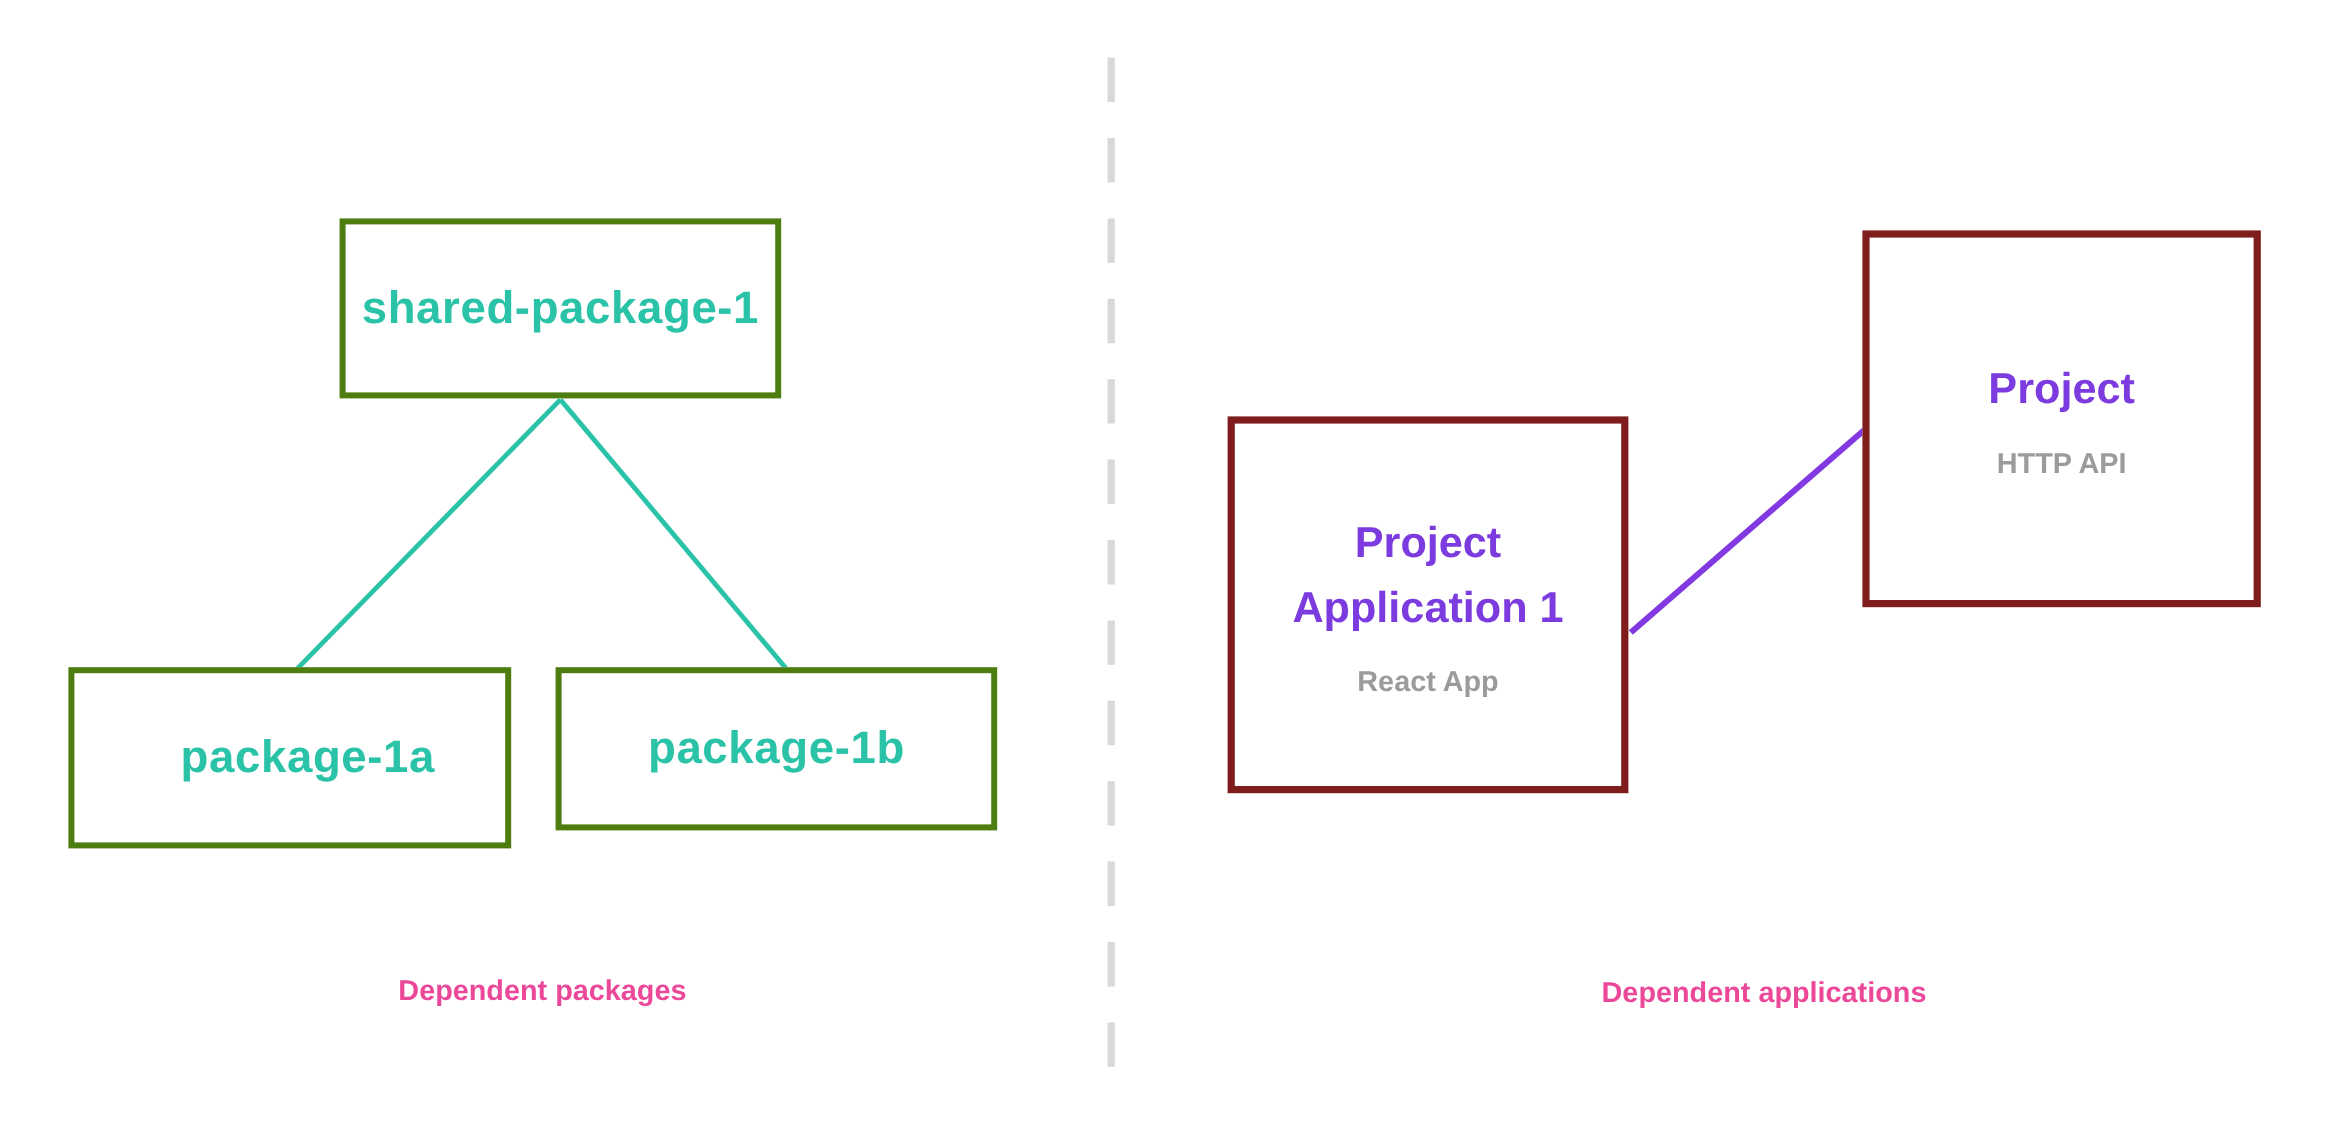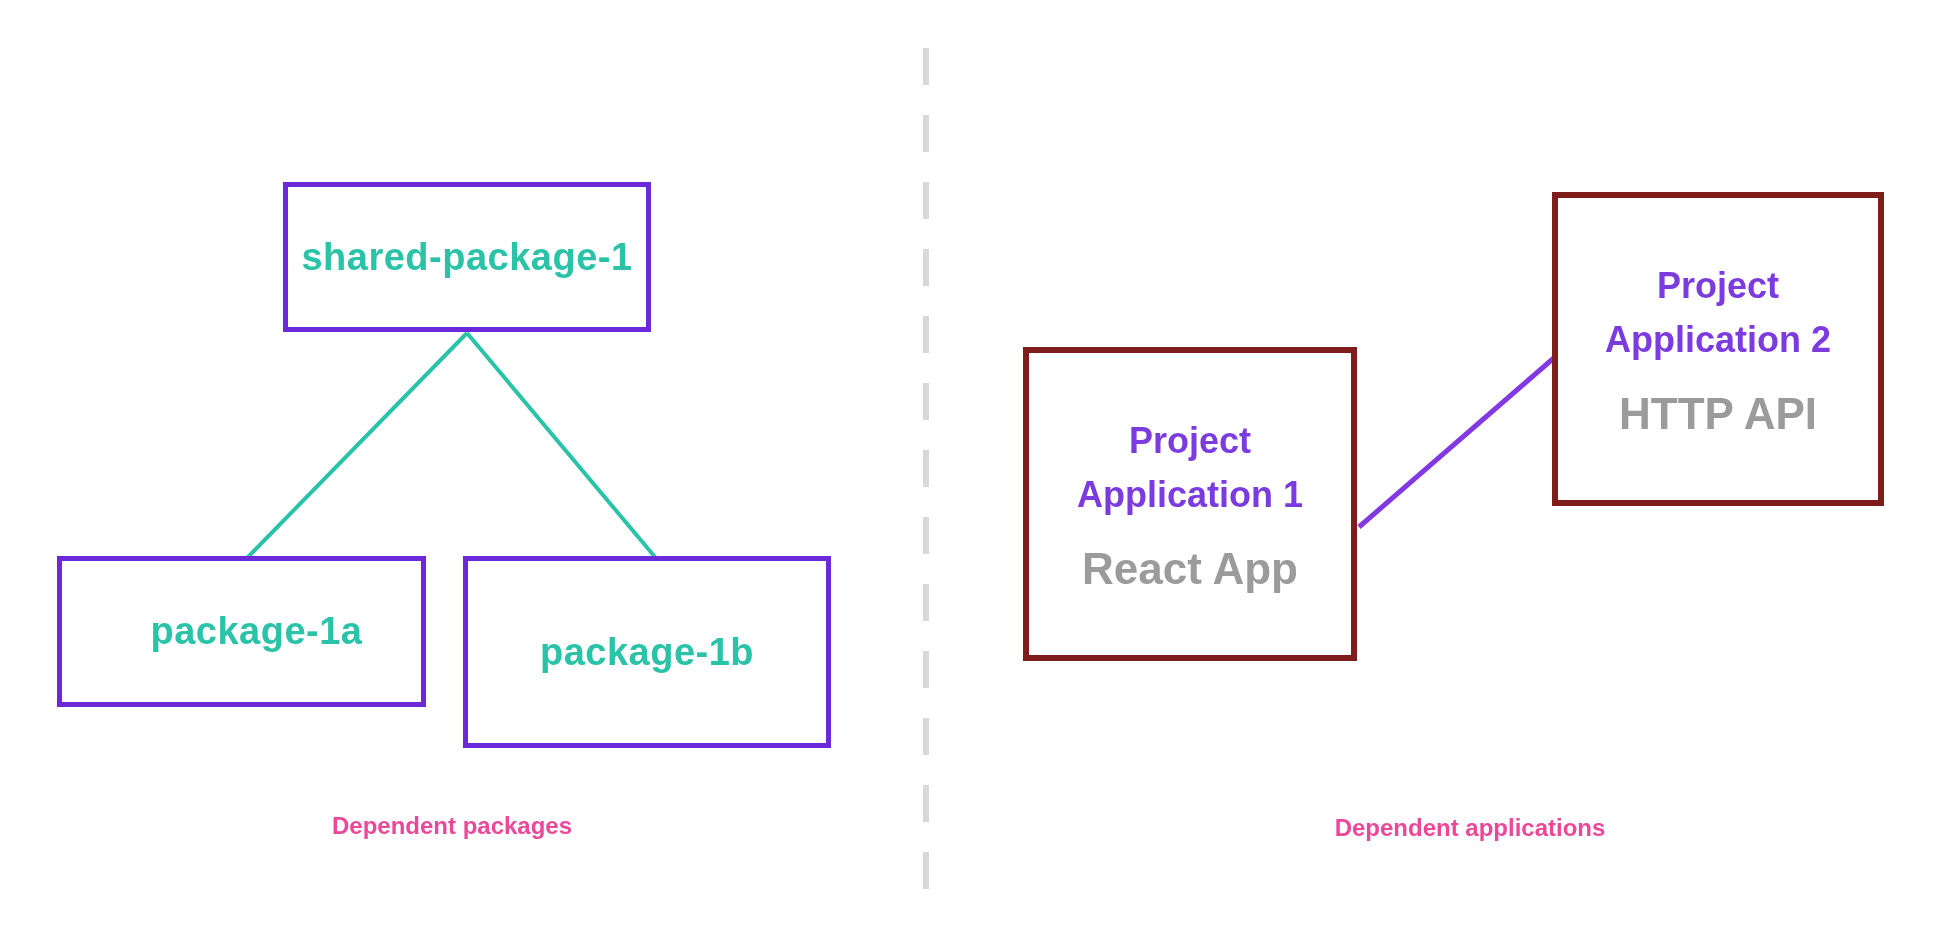--- a/index.html
+++ b/index.html
@@ -26,55 +26,55 @@
     position: absolute;
     box-sizing: border-box;
     background: #ffffff;
     display: flex;
     flex-direction: column;
     align-items: center;
     justify-content: center;
     text-align: center;
   }
   .node.teal {
-    border: 5px solid #6d28d9;
+    border: 5px solid #4d7c0f;
   }
   .node.purple {
     border: 6px solid #7f1d1d;
   }
   .teal-label {
     color: #2bc3a8;
     font-size: 38px;
     font-weight: bold;
     letter-spacing: 0.5px;
   }
   .purple-title {
     color: #7c3bdf;
     font-size: 36px;
     font-weight: bold;
     line-height: 54px;
   }
   .node-subtitle {
     color: #9b9b9b;
-    font-size: 44px;
+    font-size: 24px;
     font-weight: bold;
     margin-top: 22px;
   }
   .caption {
     position: absolute;
     width: 620px;
     text-align: center;
     color: #ec4899;
     font-size: 24px;
     font-weight: bold;
   }
   
   #node-shared { left: 283px; top: 182px; width: 368px; height: 150px; }
   #node-p1a    { left: 57px;  top: 556px; width: 369px; height: 151px; padding-left: 30px; }
-  #node-p1b    { left: 463px; top: 556px; width: 368px; height: 192px; }
+  #node-p1b    { left: 463px; top: 556px; width: 368px; height: 136px; }
   #node-app1   { left: 1023px; top: 347px; width: 334px; height: 314px; }
   #node-app2   { left: 1552px; top: 192px; width: 332px; height: 314px; }
   #caption-left  { left: 142px;  top: 812px; }
   #caption-right { left: 1160px; top: 814px; text-align: center; }
 </style>
 </head>
 <body>
 
 <div class="stage">
 
@@ -103,20 +103,19 @@
     <div class="purple-title">
       <div>Project</div>
       <div>Application 1</div>
     </div>
     <div class="node-subtitle">React App</div>
   </div>
 
   <div class="node purple" id="node-app2">
     <div class="purple-title">
       <div>Project</div>
-      <div>Application 2</div>
     </div>
     <div class="node-subtitle">HTTP API</div>
   </div>
 
   <div class="caption" id="caption-right">Dependent applications</div>
 
 </div>
 
 </body></html>

